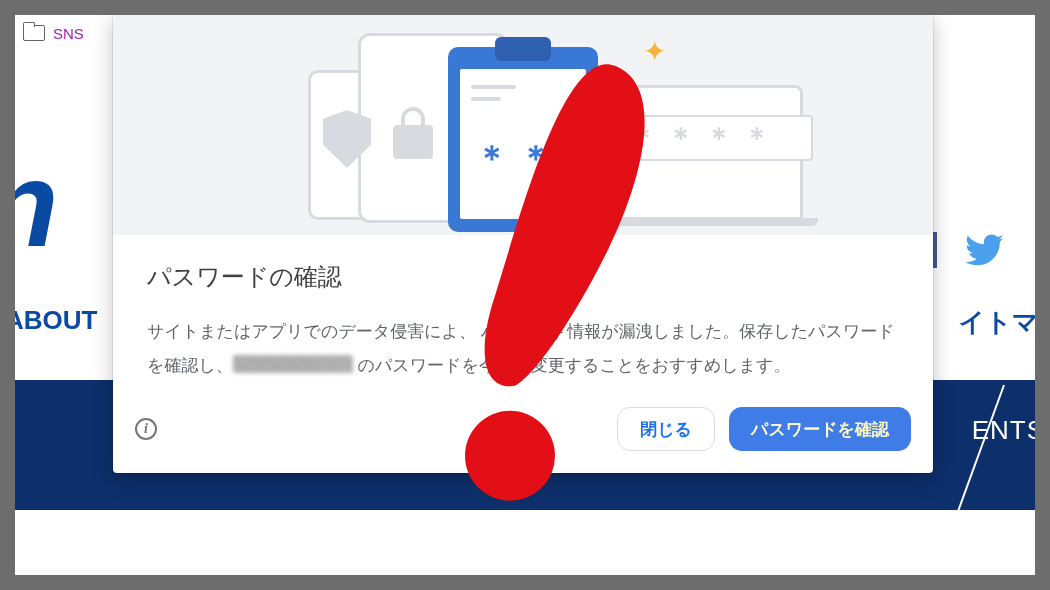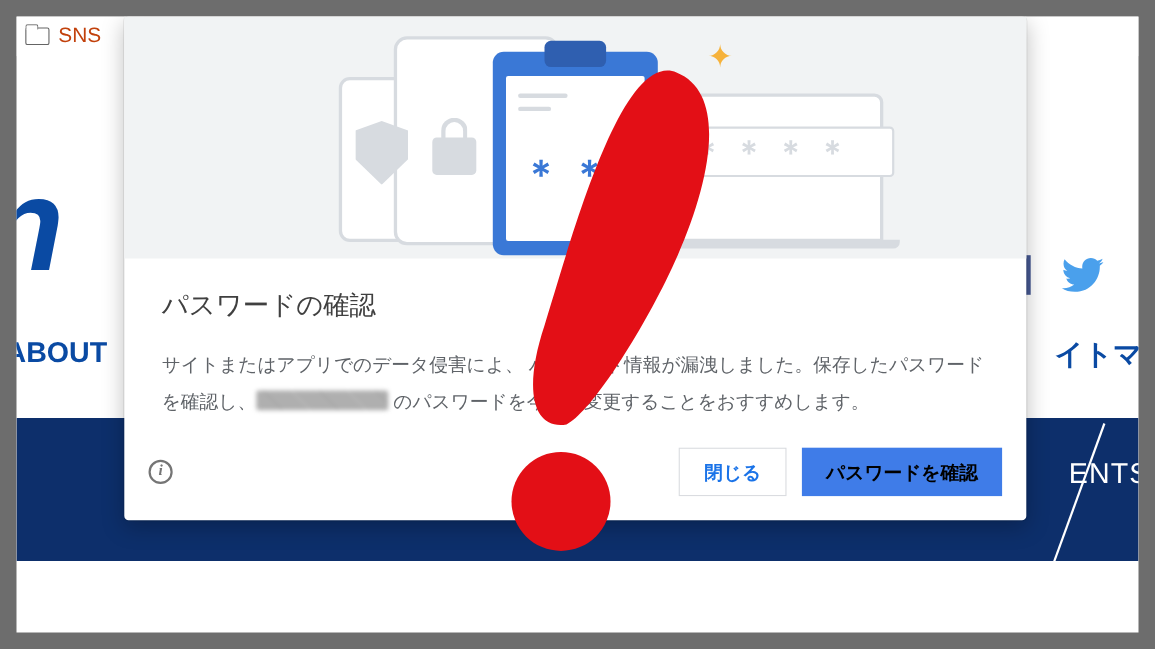--- a/index.html
+++ b/index.html
@@ -4,21 +4,21 @@
 <style>
   * { box-sizing: border-box; margin: 0; padding: 0; }
   html, body { width: 1050px; height: 590px; overflow: hidden; font-family: "Hiragino Kaku Gothic ProN", "Yu Gothic", Meiryo, Arial, sans-serif; }
   .stage { position: relative; width: 1050px; height: 590px; background: #6d6d6d; }
   .viewport { position: absolute; left: 15px; top: 15px; right: 15px; bottom: 15px; background: #fff; overflow: hidden; }
   
   .page-bg { position: absolute; inset: 0; }
   .bookmark-bar { position: absolute; left: 0; top: 0; right: 0; height: 36px; background: #fff; display: flex; align-items: center; padding-left: 8px; gap: 8px; }
   .folder-icon { width: 22px; height: 16px; border: 1px solid #646464; border-radius: 2px; position: relative; }
   .folder-icon::before { content: ""; position: absolute; left: -1px; top: -4px; width: 10px; height: 4px; border: 1px solid #646464; border-bottom: none; border-radius: 2px 2px 0 0; background: #fff; }
-  .bookmark-label { font-size: 19px; color: #c2410c; }
+  .bookmark-label { font-size: 15px; color: #a21caf; }
   .logo-area { position: absolute; left: -30px; top: 120px; font-style: italic; font-weight: 900; font-size: 120px; color: #0a4aa3; letter-spacing: -6px; }
   .nav-area { position: absolute; left: -10px; top: 290px; font-size: 26px; color: #0a4aa3; font-weight: 700; }
   .nav-right { position: absolute; right: -30px; top: 290px; font-size: 26px; color: #0a4aa3; font-weight: 600; }
   .blueband { position: absolute; left: 0; right: 0; top: 365px; height: 130px; background: #0d2f6b; }
   .blueband-text { position: absolute; right: -10px; top: 400px; color: #fff; font-size: 26px; letter-spacing: 1px; font-weight: 500; }
   .social { position: absolute; right: 30px; top: 215px; display: flex; gap: 28px; align-items: center; }
   .fb-icon { width: 36px; height: 36px; background: #465993; position: relative; }
   .fb-icon::after { content: "f"; position: absolute; right: 5px; bottom: -2px; color: #fff; font-family: Arial, sans-serif; font-weight: 900; font-size: 34px; }
   .tw-icon { width: 40px; height: 40px; }
   
@@ -27,23 +27,23 @@
   
   .dialog { position: absolute; left: 98px; top: 0; width: 820px; background: #fff; border-radius: 4px; box-shadow: 0 6px 20px rgba(0,0,0,0.25), 0 0 0 1px rgba(0,0,0,0.08); }
   .dialog-illus { height: 220px; background: #f1f3f4; position: relative; overflow: hidden; }
   .dialog-body { padding: 26px 34px 10px 34px; }
   .dialog-title { font-size: 24px; color: #404040; margin-bottom: 22px; font-weight: 400; }
   .dialog-text { font-size: 17px; color: #5f6368; line-height: 2.0; }
   .redacted { display: inline-block; width: 120px; height: 18px; vertical-align: -2px; background: repeating-linear-gradient(45deg, #9e9e9e 0 2px, #c0c0c0 2px 4px); filter: blur(2px); border-radius: 2px; }
   .dialog-actions { display: flex; align-items: center; padding: 14px 22px 22px 22px; }
   .info-icon { width: 22px; height: 22px; border: 2px solid #757575; border-radius: 50%; display: flex; align-items: center; justify-content: center; color: #757575; font-family: Georgia, serif; font-style: italic; font-weight: 700; font-size: 14px; }
   .spacer { flex: 1; }
-  .btn { height: 44px; padding: 0 22px; border-radius: 0; font-size: 17px; font-weight: 600; display: inline-flex; align-items: center; justify-content: center; cursor: pointer; user-select: none; }
+  .btn { height: 44px; padding: 0 22px; border-radius: 13px; font-size: 17px; font-weight: 600; display: inline-flex; align-items: center; justify-content: center; cursor: pointer; user-select: none; }
   .btn-close { border: 1px solid #dadce0; color: #1a73e8; background: #fff; margin-right: 14px; }
-  .btn-primary { border: none; color: #000000; background: #3f7ce8; }
+  .btn-primary { border: none; color: #fef9c3; background: #3f7ce8; }
 
   
   .excl { position: absolute; left: 50%; top: 50%; transform: translate(-50%, -52%); width: 320px; height: 460px; pointer-events: none; }
   .excl svg { width: 100%; height: 100%; }
 
   
   .ill { position: absolute; inset: 0; }
   .ill .device-phone { position: absolute; left: 195px; top: 55px; width: 90px; height: 150px; border: 3px solid #d7dbe0; border-radius: 10px; background: #fff; }
   .ill .device-tablet { position: absolute; left: 245px; top: 18px; width: 150px; height: 190px; border: 3px solid #d7dbe0; border-radius: 12px; background: #fff; }
   .ill .lock-body { position: absolute; left: 280px; top: 110px; width: 40px; height: 34px; background: #d7dbe0; border-radius: 4px; }

